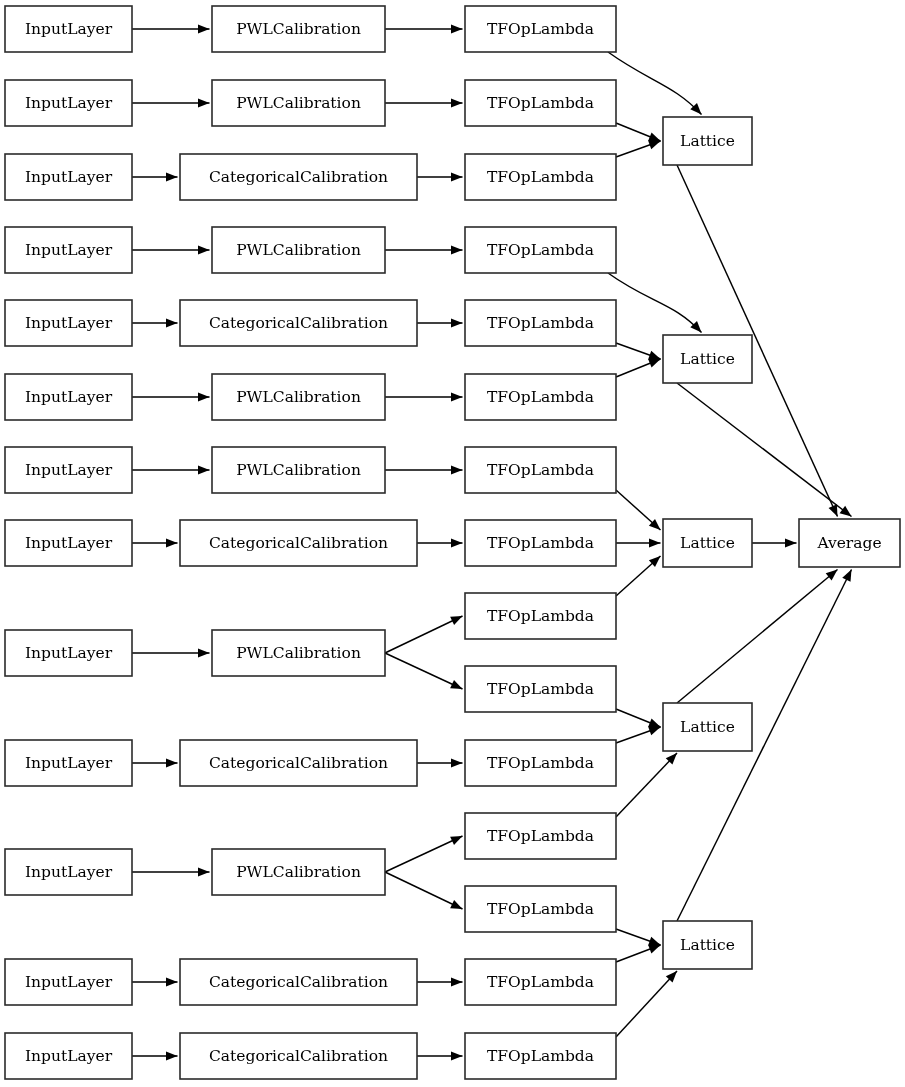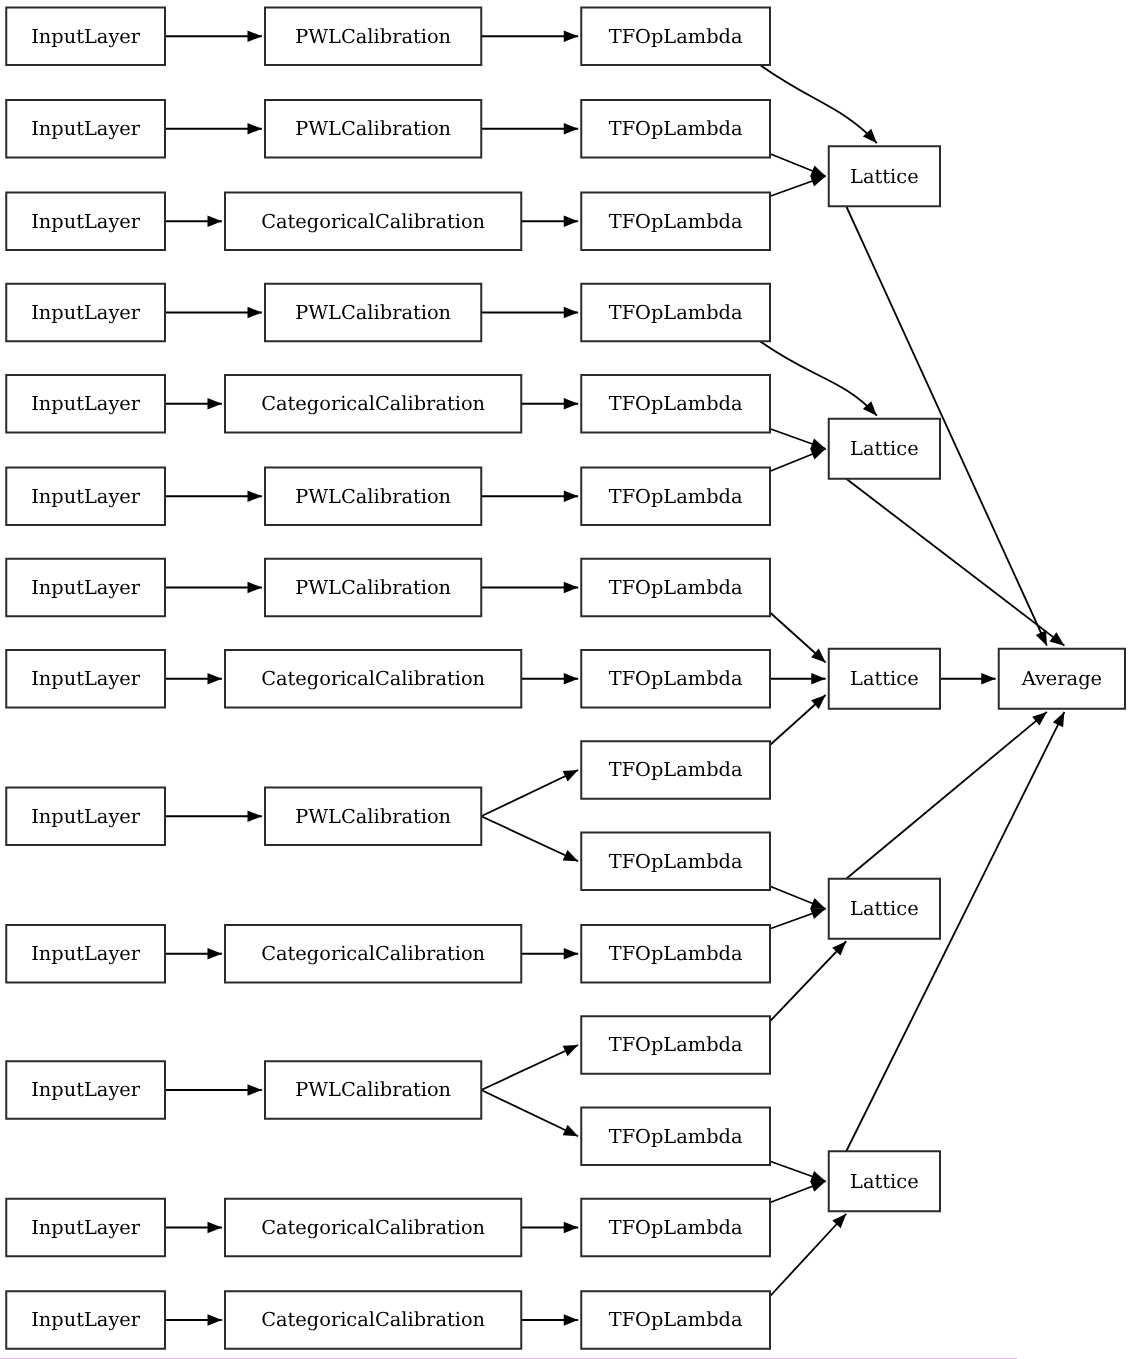--- a/index.html
+++ b/index.html
@@ -4,21 +4,21 @@
 <style>
   html, body {
     margin: 0;
     padding: 0;
     background: #ffffff;
   }
   #canvas-wrap {
     position: relative;
     width: 905px;
     height: 1087px;
-    background: #a21caf;
+    background: #0f172a;
     overflow: hidden;
   }
   svg#graph {
     display: block;
     width: 905px;
     height: 1087px;
     background: #ffffff;
   }
   .node-box {
     fill: #ffffff;

